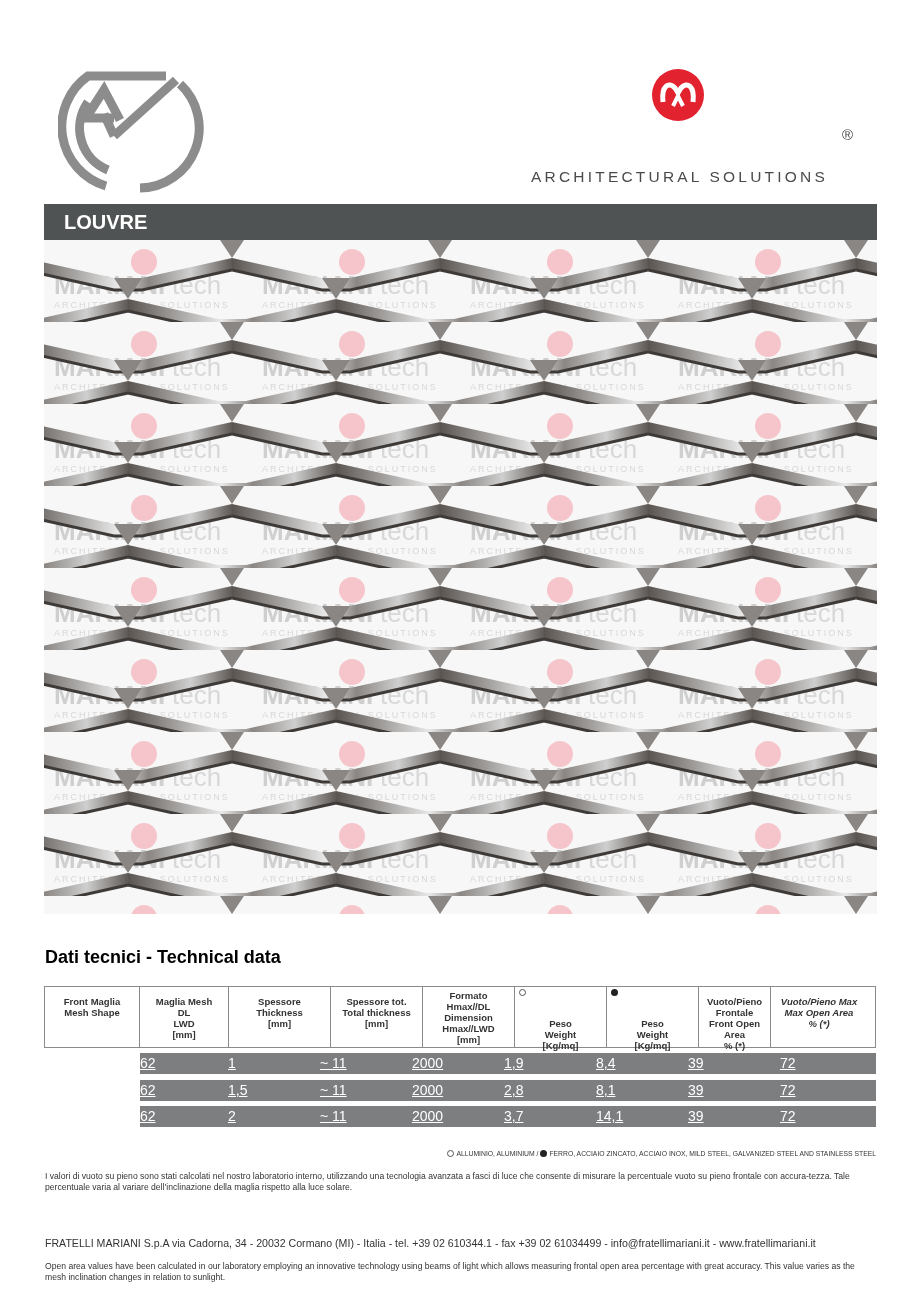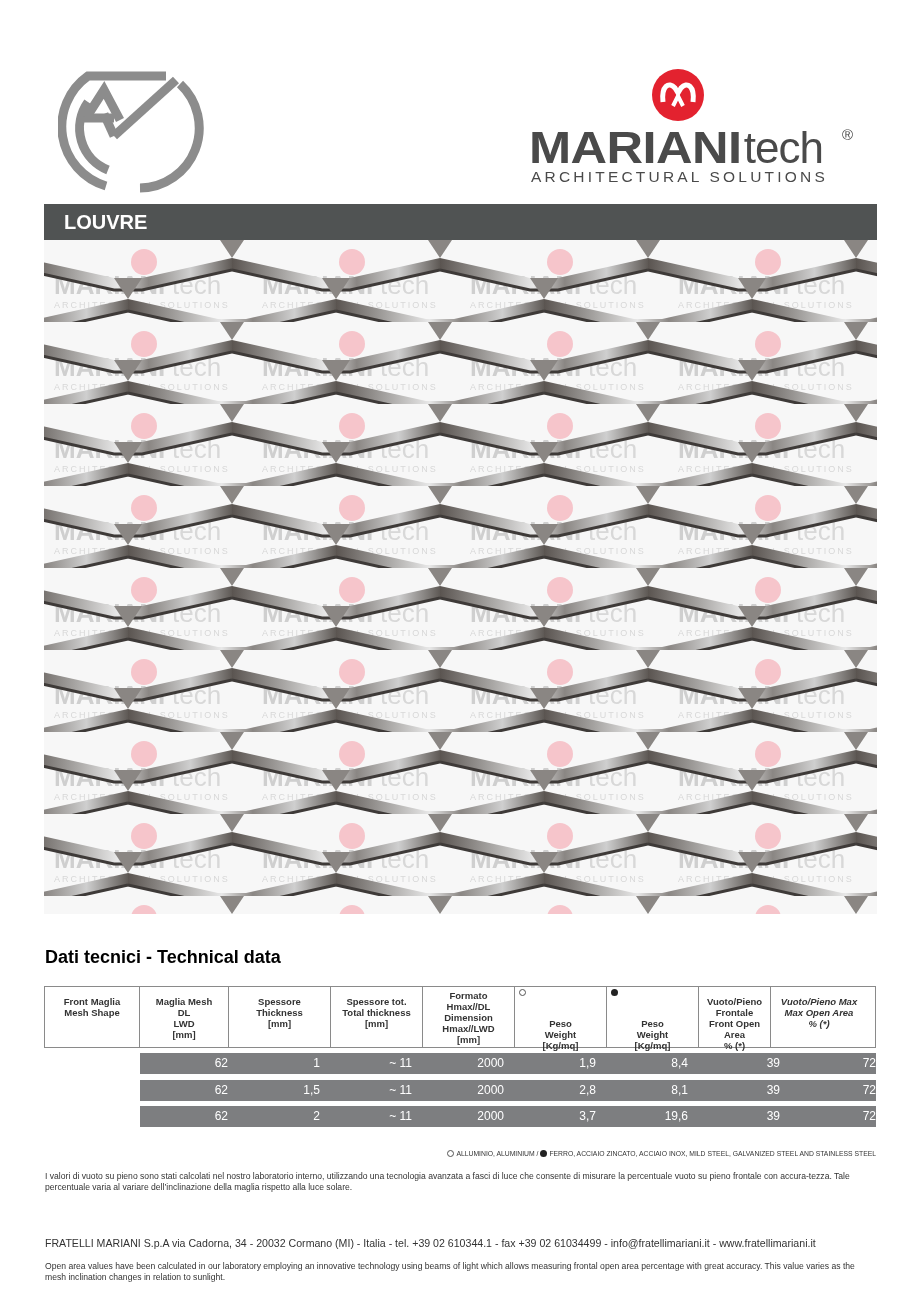--- a/index.html
+++ b/index.html
@@ -33,21 +33,21 @@
     .hcell { position: relative; border-right: 1px solid #8a8a8a; box-sizing: border-box; text-align: center; font-size: 9.5px; font-weight: 700; color: #333; line-height: 11px; padding-top: 9px; white-space: pre-line; }
     .hcell:last-child { border-right: none; font-style: italic; }
     .hcell .dot { position: absolute; left: 4px; top: 2px; width: 7px; height: 7px; border-radius: 50%; box-sizing: border-box; }
     .dot.hollow { border: 1px solid #555; background: #fff; }
     .dot.solid { background: #222; }
 
     #spec-body { left: 44px; top: 1052px; width: 832px; height: 75px; background: #ffffff; }
     .shape-cell { position: absolute; left: 0; top: 0; width: 96px; height: 75px; background: #7d7e80; }
     .shape-cell span { position: absolute; width: 96px; text-align: center; color: #fff; font-size: 12.5px; }
     .drow { position: absolute; left: 96px; width: 736px; height: 21px; background: #7d7e80; display: flex; }
-    .dcell { color: #fff; font-size: 12px; text-align: right; line-height: 21px; }
+    .dcell { color: #fff; font-size: 14px; text-align: left; line-height: 21px; text-decoration: underline; }
 
     
     #legend { right: 44px; top: 1150px; font-size: 6.8px; color: #333; white-space: nowrap; display: flex; align-items: center; }
     #legend .ldot { display: inline-block; width: 7px; height: 7px; border-radius: 50%; box-sizing: border-box; margin-right: 2px; }
     .note { left: 45px; width: 832px; font-size: 8.6px; line-height: 11px; color: #333; }
     #footer { left: 45px; top: 1237px; font-size: 10.6px; color: #333; white-space: nowrap; }
   </style>
 </head>
 <body>
 
@@ -64,23 +64,20 @@
     </g>
   </svg>
 </div>
 
 <div id="mt-logo" class="abs">
   <svg class="abs" style="left:126px;top:0;" width="54" height="54" viewBox="0 0 54 54">
     <circle cx="27" cy="27" r="26" fill="#e3222f"></circle>
     <path d="M12 34 C10 18 18 13 24 20 L27 25 L30 20 C36 13 44 18 42 34" fill="none" stroke="#fff" stroke-width="5"></path>
     <path d="M22 38 L27 28 L32 38" fill="none" stroke="#fff" stroke-width="4"></path>
   </svg>
-  <div class="mt-word">
-    <b>MARIANI</b><span class="tech">tech</span>
-  </div>
   <div class="mt-reg">®</div>
   <div class="mt-sub">ARCHITECTURAL SOLUTIONS</div>
 </div>
 
 <div id="title-bar" class="abs">
   <span>LOUVRE</span>
 </div>
 
 <div id="mesh" class="abs">
   <svg width="833" height="674" viewBox="0 0 833 674">
@@ -181,21 +178,21 @@
     <div class="dcell" style="width:92px">39</div>
     <div class="dcell" style="width:96px">72</div>
   </div>
 
   <div class="drow" style="top:54px">
     <div class="dcell" style="width:88px">62</div>
     <div class="dcell" style="width:92px">2</div>
     <div class="dcell" style="width:92px">~ 11</div>
     <div class="dcell" style="width:92px">2000</div>
     <div class="dcell" style="width:92px">3,7</div>
-    <div class="dcell" style="width:92px">19,6</div>
+    <div class="dcell" style="width:92px">14,1</div>
     <div class="dcell" style="width:92px">39</div>
     <div class="dcell" style="width:96px">72</div>
   </div>
 </div>
 
 <div id="legend" class="abs">
   <span class="ldot" style="border:1px solid #555;background:#fff"></span>
   <span>ALLUMINIO, ALUMINIUM /</span>
   <span class="ldot" style="background:#222;margin-left:2px"></span>
   <span>FERRO, ACCIAIO ZINCATO, ACCIAIO INOX, MILD STEEL, GALVANIZED STEEL AND STAINLESS STEEL</span>

